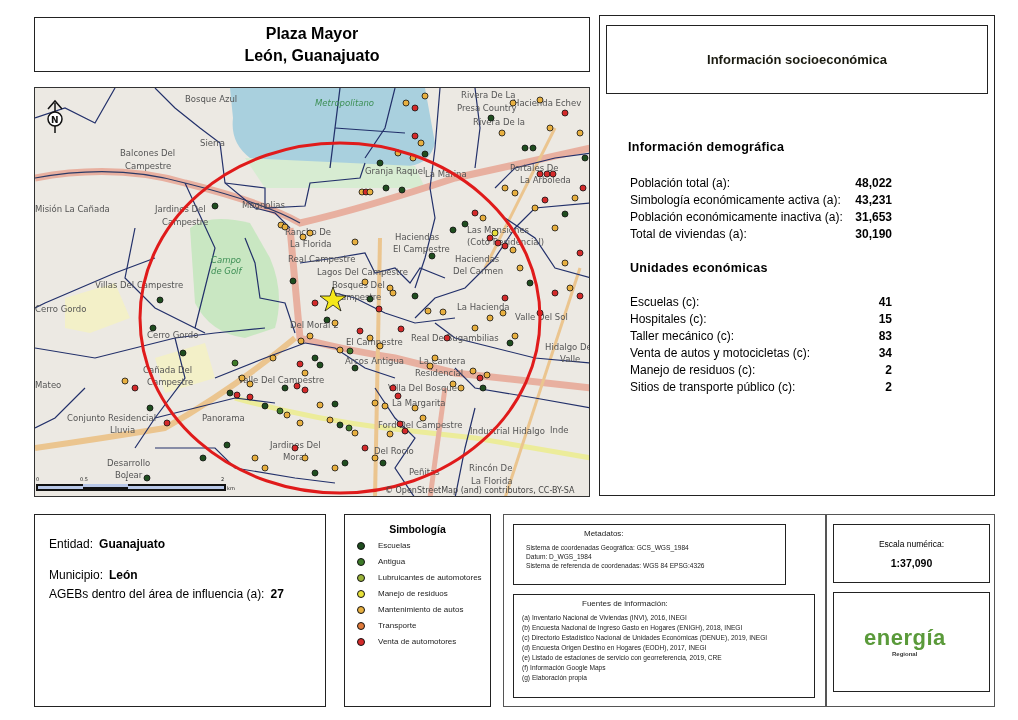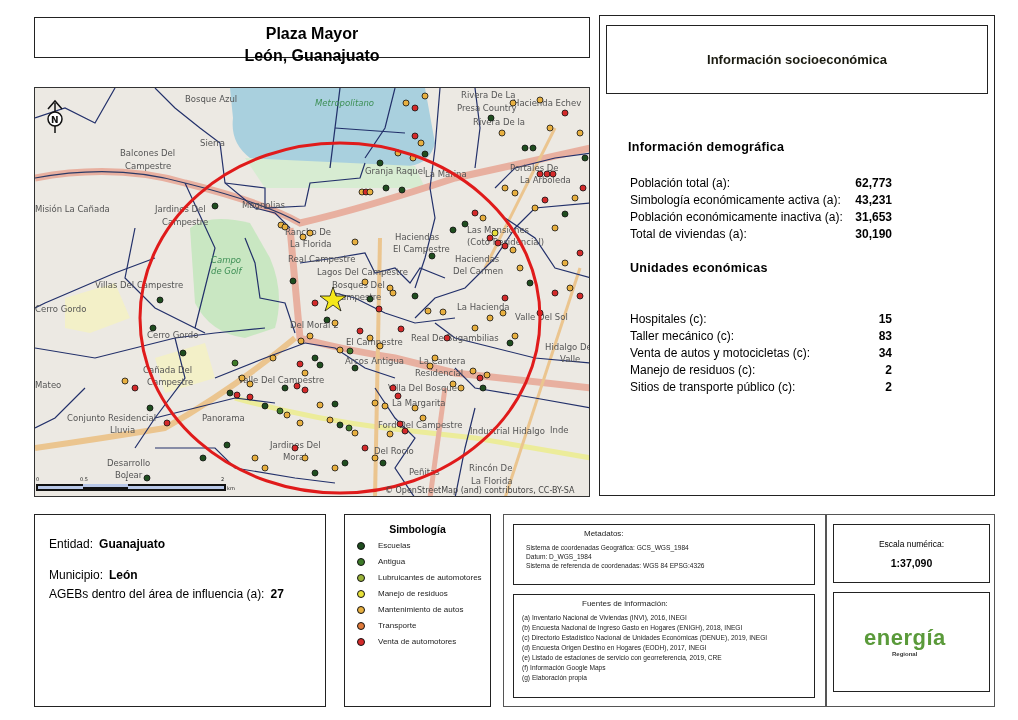--- a/index.html
+++ b/index.html
@@ -1,36 +1,36 @@
 <!DOCTYPE html>
 <html><head>
 <meta charset="utf-8">
 <style>
   html,body{margin:0;padding:0;background:#fff;}
   body{width:1018px;height:720px;position:relative;overflow:hidden;font-family:"Liberation Sans",sans-serif;color:#000;}
   .box{position:absolute;border:1.5px solid #222;background:#fff;box-sizing:border-box;}
-  #title-box{left:34px;top:17px;width:556px;height:41px;text-align:center;}
+  #title-box{left:34px;top:17px;width:556px;height:55px;text-align:center;}
   #title-box .t{font-weight:bold;font-size:16px;line-height:22px;}
   #title-box .t1{margin-top:5px;}
   #map-box{left:34px;top:87px;width:556px;height:410px;overflow:hidden;border:1.5px solid #333;}
   #info-outer{left:599px;top:15px;width:396px;height:481px;}
   #info-title{position:absolute;left:6px;top:9px;width:382px;height:69px;border:1.5px solid #222;box-sizing:border-box;display:flex;align-items:center;justify-content:center;font-weight:bold;font-size:13px;color:#1a1a10;}
   .sec-h{position:absolute;font-weight:bold;font-size:12.5px;letter-spacing:0.3px;}
   .row{position:absolute;left:30px;width:262px;font-size:12px;height:17px;line-height:17px;}
   .row .l{position:absolute;left:0;}
   .row .v{position:absolute;right:0;font-weight:bold;}
   #admin-box{left:34px;top:514px;width:292px;height:193px;}
   .adm{position:absolute;left:14px;font-size:12px;}
   .adm b{margin-left:6px;}
   #legend-box{left:344px;top:514px;width:147px;height:193px;}
   #legend-title{position:absolute;left:0;width:100%;top:8px;text-align:center;font-weight:bold;font-size:10.5px;}
   .leg{position:absolute;left:12px;font-size:8px;color:#222;height:12px;line-height:12px;}
   .leg .dot{display:inline-block;width:6px;height:6px;border-radius:50%;border:1px solid #111;vertical-align:middle;margin-right:13px;}
   #meta-outer{left:503px;top:514px;width:323px;height:193px;border-color:#555;}
-  #meta-box{position:absolute;left:9px;top:9px;width:302px;height:61px;border:1.3px solid #222;box-sizing:border-box;text-align:right;}
+  #meta-box{position:absolute;left:9px;top:9px;width:273px;height:61px;border:1.3px solid #222;box-sizing:border-box;text-align:right;}
   #fuentes-box{position:absolute;left:9px;top:79px;width:302px;height:104px;border:1.3px solid #222;box-sizing:border-box;}
   .mh{position:absolute;top:4px;font-size:8px;color:#222;}
   .ml{position:absolute;left:12px;font-size:6.6px;color:#222;white-space:nowrap;line-height:9px;}
   #right-outer{left:826px;top:514px;width:169px;height:193px;border-color:#555;}
   #scale-box{position:absolute;left:6px;top:9px;width:157px;height:59px;border:1.3px solid #222;box-sizing:border-box;}
   #scale-label{position:absolute;top:14px;width:100%;text-align:center;font-size:8.5px;}
   #scale-value{position:absolute;top:32px;width:100%;text-align:center;font-size:10.5px;font-weight:bold;}
   #logo-box{position:absolute;left:6px;top:77px;width:157px;height:100px;border:1.3px solid #222;box-sizing:border-box;}
   #logo-main{position:absolute;left:30px;top:32px;font-size:22px;font-weight:bold;color:#5a9a3a;letter-spacing:0.5px;}
   #logo-sub{position:absolute;left:58px;top:58px;font-size:6px;color:#3a3a3a;font-weight:bold;}
@@ -339,36 +339,40 @@
     </g>
     <text x="350" y="405" font-size="8" fill="#444" font-family="DejaVu Sans, sans-serif">© OpenStreetMap (and) contributors, CC-BY-SA</text>
   </svg>
 </div>
 
 <div class="box" id="info-outer">
   <div id="info-title">Información socioeconómica</div>
   <div class="sec-h" style="left:28px;top:124px;">Información demográfica</div>
   <div class="row" style="top:159px;">
       <span class="l">Población total (a):</span>
-      <span class="v">62,773</span>
+      <span class="v">48,022</span>
     </div>
   <div class="row" style="top:176px;">
       <span class="l">Simbología económicamente activa (a):</span>
       <span class="v">43,231</span>
     </div>
   <div class="row" style="top:193px;">
       <span class="l">Población económicamente inactiva (a):</span>
       <span class="v">31,653</span>
     </div>
   <div class="row" style="top:210px;">
       <span class="l">Total de viviendas (a):</span>
       <span class="v">30,190</span>
     </div>
 
   <div class="sec-h" style="left:30px;top:245px;">Unidades económicas</div>
+  <div class="row" style="top:278px;">
+      <span class="l">Escuelas (c):</span>
+      <span class="v">41</span>
+    </div>
   <div class="row" style="top:295px;">
       <span class="l">Hospitales (c):</span>
       <span class="v">15</span>
     </div>
   <div class="row" style="top:312px;">
       <span class="l">Taller mecánico (c):</span>
       <span class="v">83</span>
     </div>
   <div class="row" style="top:329px;">
       <span class="l">Venta de autos y motocicletas (c):</span>

